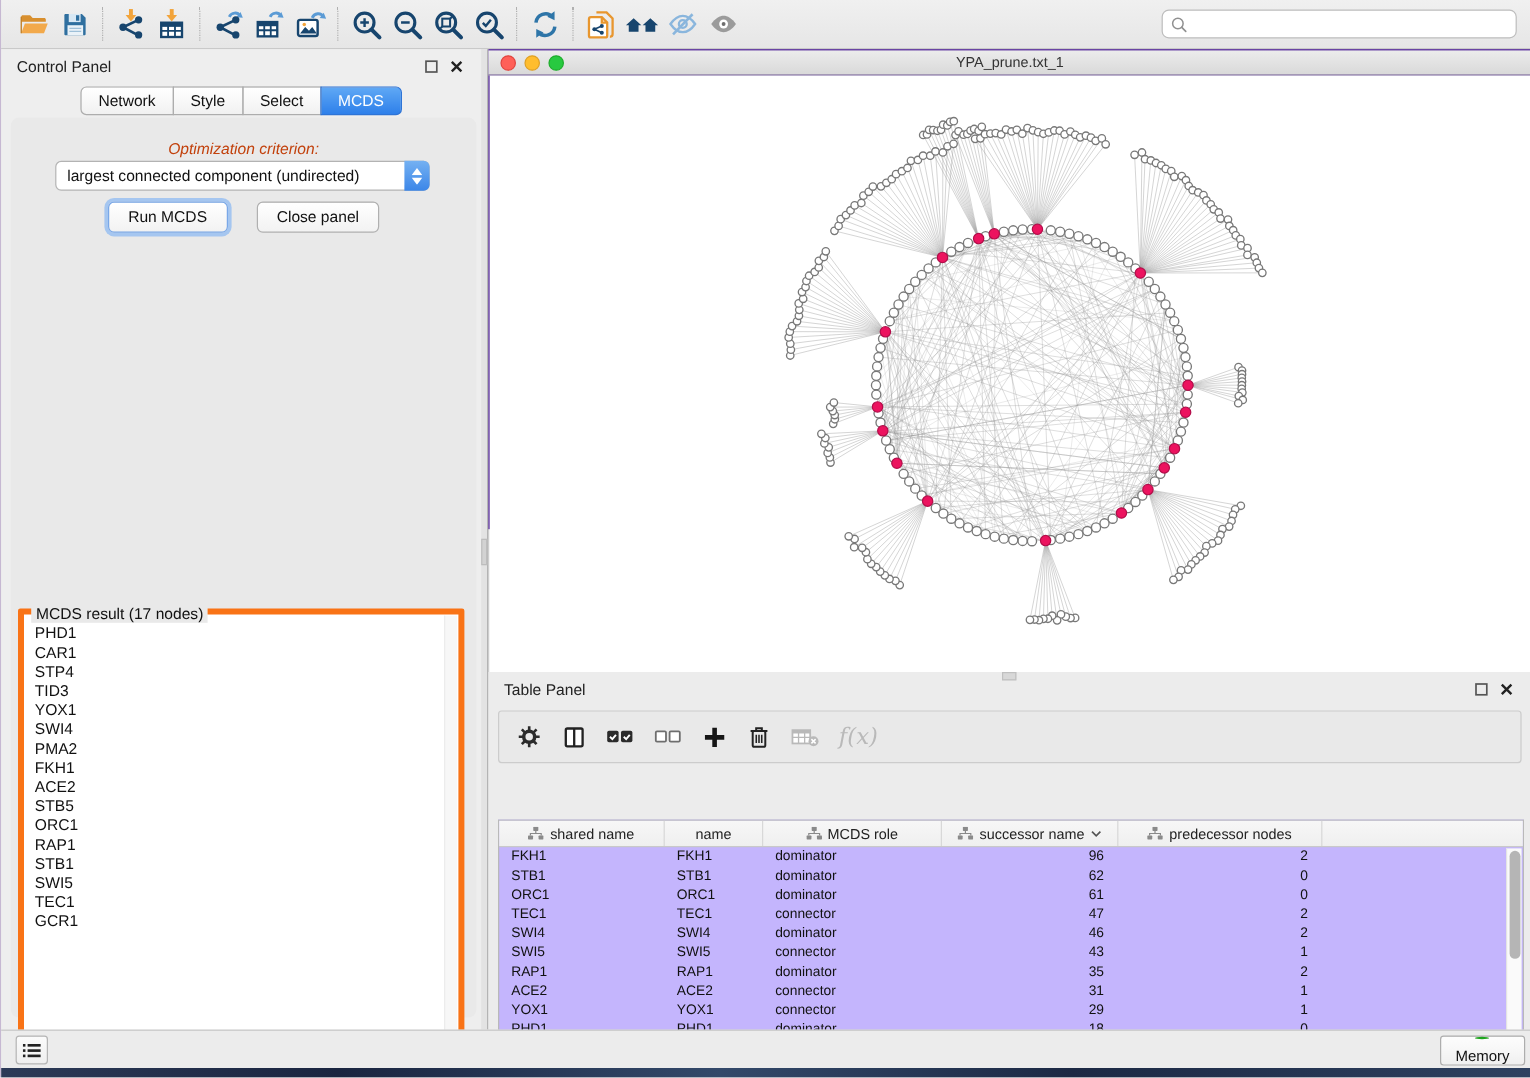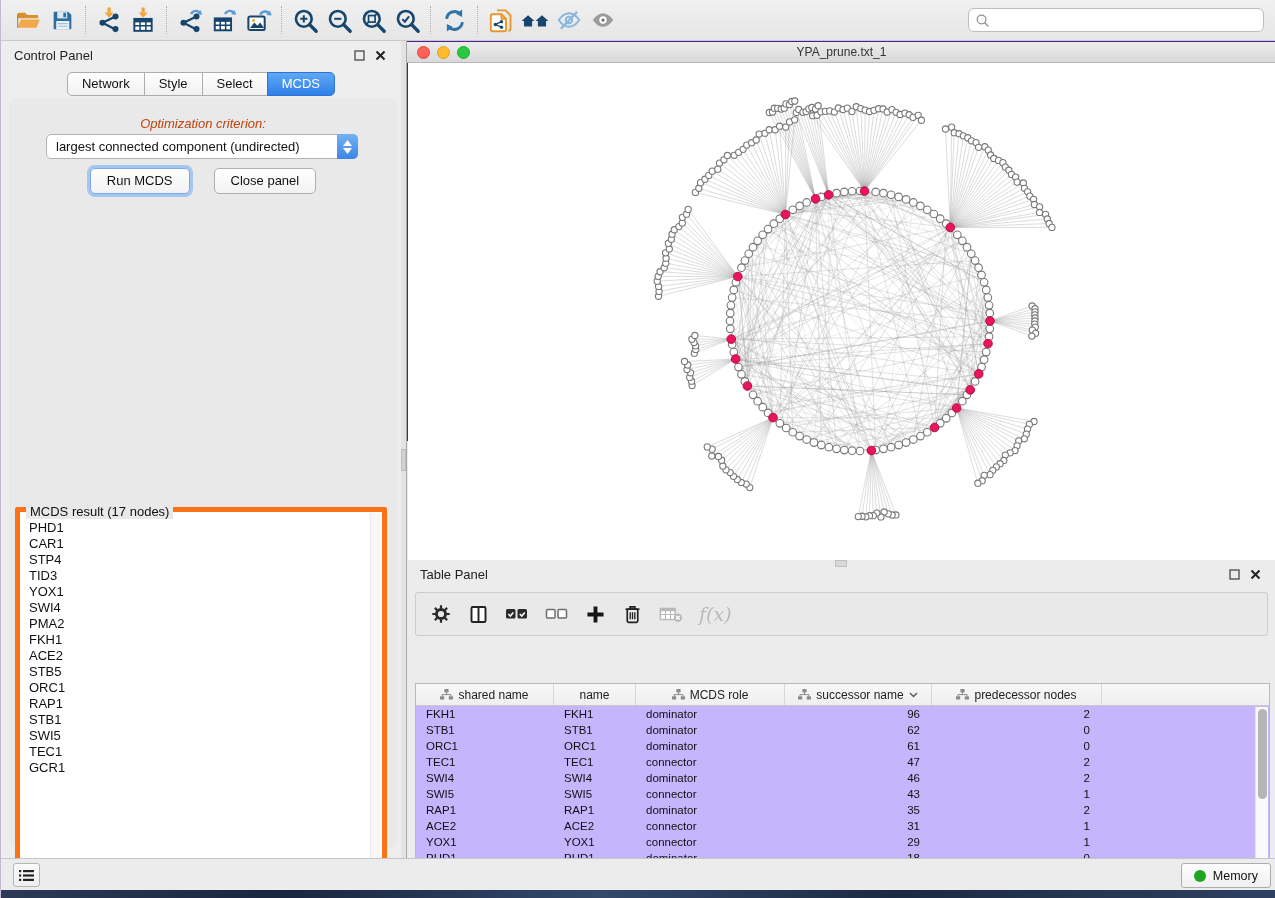--- a/index.html
+++ b/index.html
@@ -90,21 +90,21 @@
   .nt-scrollbar { position:absolute; right:1px; top:23px; width:13px; height:166px; background:#fafafa; border-left:1px solid #e4e4e4; }
   .nt-thumb { position:absolute; left:2px; top:2px; width:9px; height:90px; background:#b5b5b5; border-radius:5px; }
 
   .tp-tabs { position:absolute; left:0; top:274px; width:100%; display:flex; justify-content:center; }
 
   
   .statusbar { position:absolute; left:0; top:858px; width:1275px; height:32px; background:#ececec; border-top:1px solid #c6c6c6; }
   .sb-listbtn { position:absolute; left:12px; top:4px; width:27px; height:24px; background:linear-gradient(#fbfbfb,#efefef);
     border:1px solid #b5b5b5; border-radius:3px; display:flex; align-items:center; justify-content:center; cursor:pointer; }
   .sb-memory { position:absolute; right:5px; top:4px; height:25px; background:linear-gradient(#fdfdfd,#f0f0f0);
-    border:1px solid #adadad; border-radius:3px; display:flex; align-items:center; gap:7px; padding:0 12px; cursor:pointer; }
+    border:1px solid #adadad; border-radius:3px; display:flex; align-items:center; gap:7px; padding:0 12px; cursor:pointer;flex-direction:column; }
   .sb-memory .dot { width:12px; height:12px; border-radius:50%; }
   .sb-memory .lbl { font-size:12.5px; color:#111; }
 
   .wallpaper { position:absolute; left:0; top:890px; width:1275px; height:8px;
     background:linear-gradient(90deg,#2c3a57,#1a2540 22%,#33496a 47%,#1c2944 70%,#2e4160); }
 </style>
 </head>
 <body>
 
 <div class="app">

